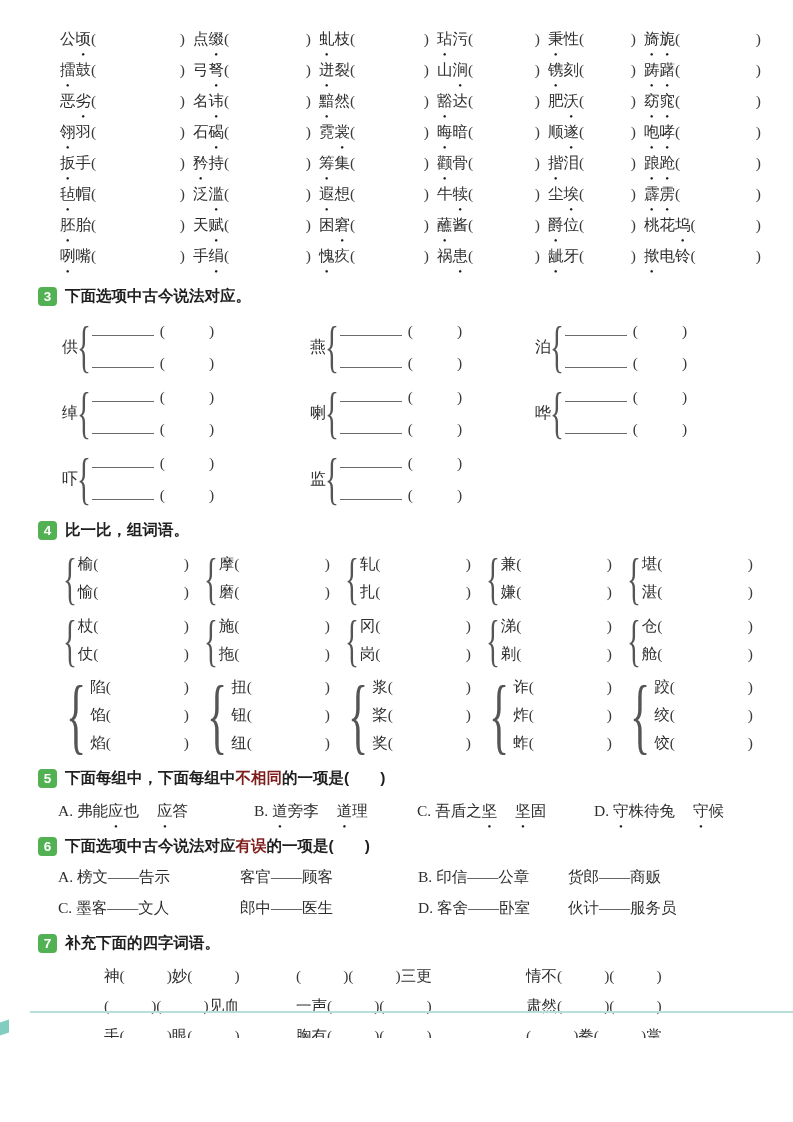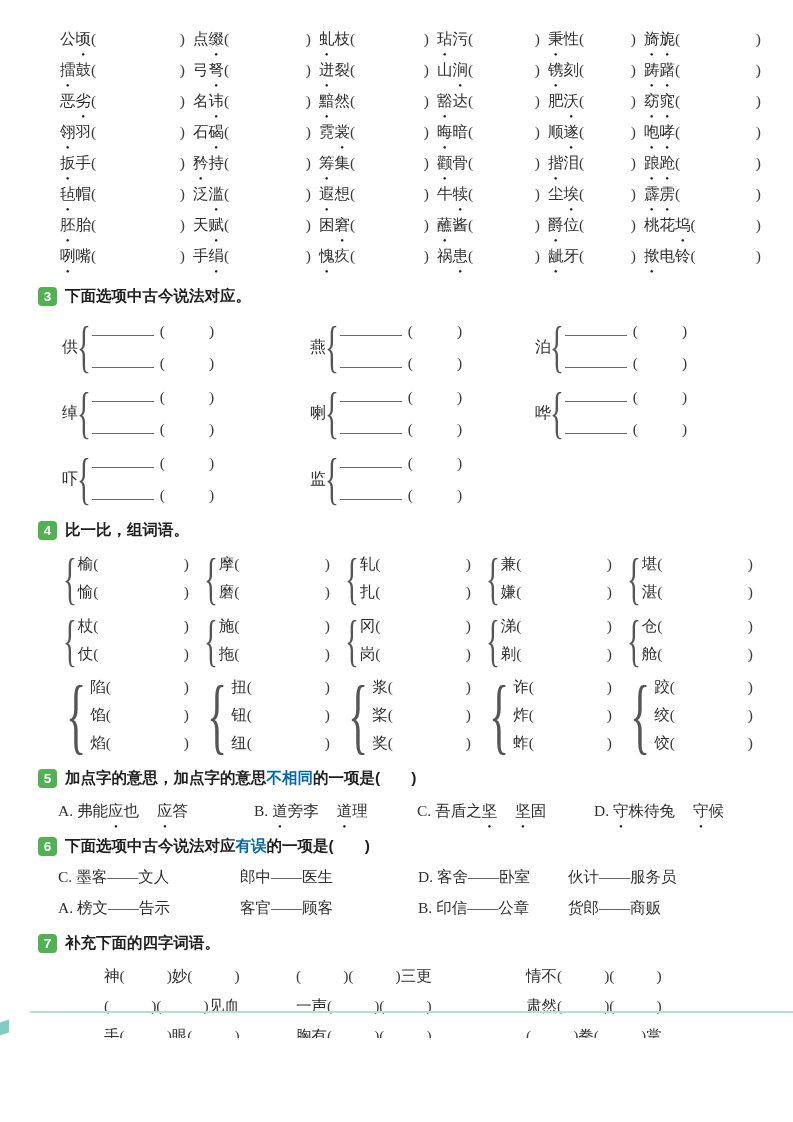--- a/index.html
+++ b/index.html
@@ -23,21 +23,21 @@
   .pn{color:#3a3a3a;}
   .gflex{flex:1;min-width:14px;}
   .g44{display:inline-block;width:44px;}
   .g42{display:inline-block;width:42px;}
   
   .sec-head{display:flex;align-items:center;gap:8px;margin-top:14px;
     font-family:"Liberation Sans","DejaVu Sans",sans-serif;font-weight:700;font-size:15.5px;color:#1f1f1f;}
   .badge{flex:0 0 auto;width:19px;height:19px;border-radius:4px;background:#52b153;color:#fff;
     display:flex;align-items:center;justify-content:center;font-size:13.5px;font-weight:700;
     font-family:"Liberation Sans","DejaVu Sans",sans-serif;}
-  .hl{color:#0369a1;}
+  .hl{color:#7f1d1d;}
   
   .poly-wrap{margin:14px 0 0 24px;}
   .poly-row{display:grid;grid-template-columns:248px 225px 1fr;margin-bottom:14px;}
   .poly{display:flex;align-items:center;}
   .poly-char{font-size:16px;}
   .brace{display:inline-block;font-weight:300;color:#555;transform:scaleX(.5);line-height:.9;margin:0 -8px;}
   .b2{font-size:58px;}
   .b3{font-size:84px;}
   .poly-lines{display:flex;flex-direction:column;gap:14px;margin-left:2px;}
   .poly-line{display:flex;align-items:baseline;}
@@ -830,21 +830,21 @@
               </div>
             </div>
           </div>
         </div>
       </div>
   </section>
 
   <section>
     <div class="sec-head">
       <span class="badge">5</span>
-      <span><span>加点字的意思，加点字的意思</span><span class="hl">不相同</span><span>的一项是(　　)</span></span>
+      <span><span>下面每组中，下面每组中</span><span class="hl">不相同</span><span>的一项是(　　)</span></span>
     </div>
     <div class="opts5" id="opts5">
         <div class="opt">
           <span class="opt-label">A.</span>
           <span class="term p1"><span class="dc">弗</span><span class="dc">能</span><span class="dc dot">应</span><span class="dc">也</span></span>
           <span class="term"><span class="dc dot">应</span><span class="dc">答</span></span>
         </div>
         <div class="opt">
           <span class="opt-label">B.</span>
           <span class="term p1"><span class="dc dot">道</span><span class="dc">旁</span><span class="dc">李</span></span>
@@ -863,30 +863,30 @@
       </div>
   </section>
 
   <section>
     <div class="sec-head">
       <span class="badge">6</span>
       <span><span>下面选项中古今说法对应</span><span class="hl">有误</span><span>的一项是(　　)</span></span>
     </div>
     <div id="gyWrap">
         <div class="gy-row">
+          <span class="gy-cell"><span class="opt-label">A.</span><span>榜文——告示</span></span>
+          <span class="gy-cell"><span>客官——顾客</span></span>
+          <span class="gy-cell"><span class="opt-label">B.</span><span>印信——公章</span></span>
+          <span class="gy-cell"><span>货郎——商贩</span></span>
+        </div>
+        <div class="gy-row">
           <span class="gy-cell"><span class="opt-label">C.</span><span>墨客——文人</span></span>
           <span class="gy-cell"><span>郎中——医生</span></span>
           <span class="gy-cell"><span class="opt-label">D.</span><span>客舍——卧室</span></span>
           <span class="gy-cell"><span>伙计——服务员</span></span>
-        </div>
-        <div class="gy-row">
-          <span class="gy-cell"><span class="opt-label">A.</span><span>榜文——告示</span></span>
-          <span class="gy-cell"><span>客官——顾客</span></span>
-          <span class="gy-cell"><span class="opt-label">B.</span><span>印信——公章</span></span>
-          <span class="gy-cell"><span>货郎——商贩</span></span>
         </div>
       </div>
   </section>
 
   <section>
     <div class="sec-head">
       <span class="badge">7</span>
       <span>补充下面的四字词语。</span>
     </div>
     <div class="idiom-wrap" id="idiomWrap">

